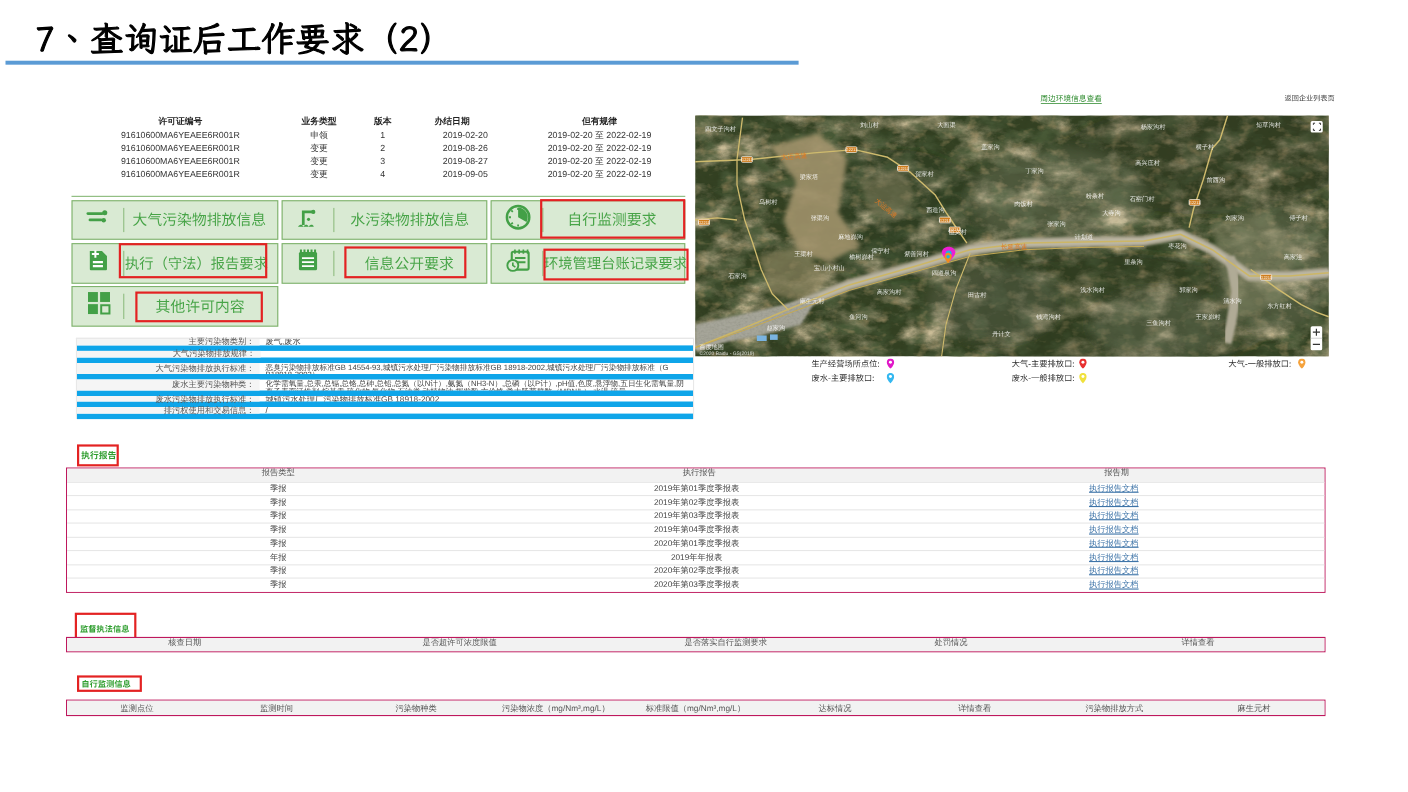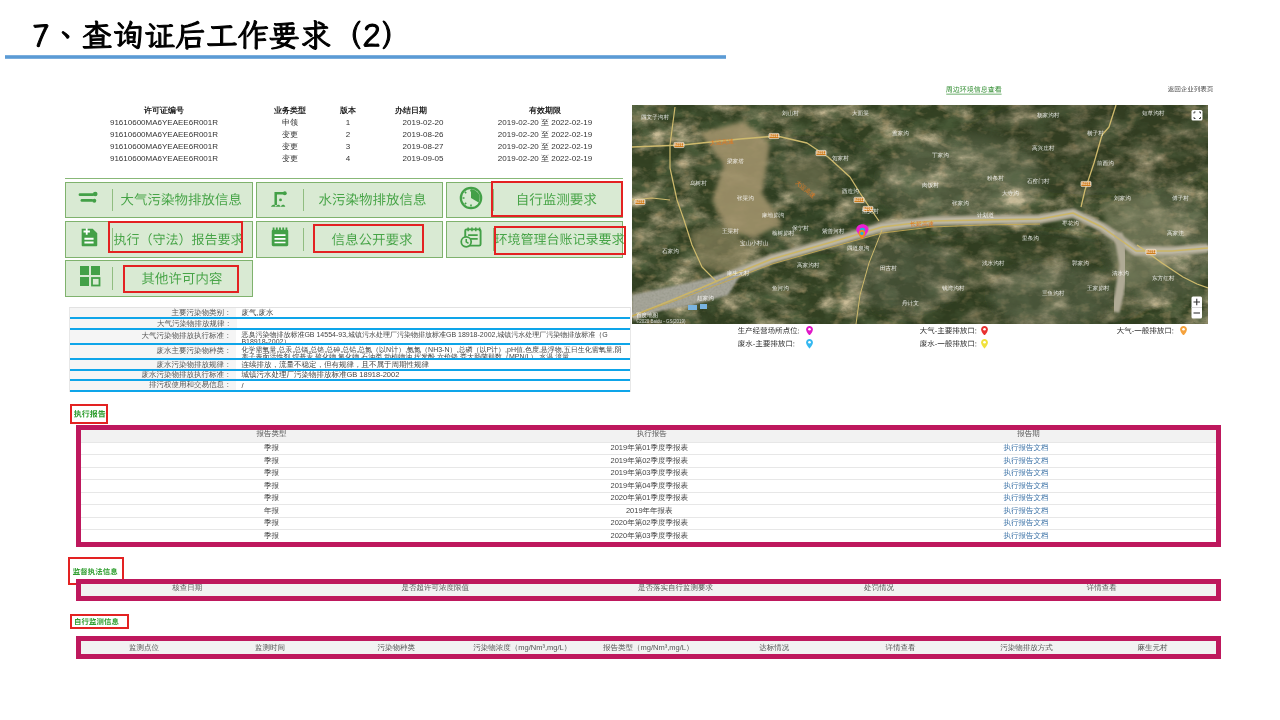--- a/index.html
+++ b/index.html
@@ -3,43 +3,43 @@
 *{margin:0;padding:0;box-sizing:border-box}
 html,body{width:1280px;height:720px;background:#fff;overflow:hidden;font-family:"Liberation Sans",sans-serif}
 .abs{position:absolute}
 .pcol{position:absolute;top:104.5px;font-size:8px;line-height:12.2px;color:#333;text-align:center;white-space:nowrap}
 .pcol b{color:#222;font-weight:bold}
 .gbtn{position:absolute;background:#d9ead3;border:1px solid #7fb26d}
 .gbtn .ic{position:absolute;left:12px;top:50%;transform:translateY(-50%)}
 .gbtn .dv{position:absolute;left:46px;top:6px;bottom:6px;width:1px;background:#90bd80}
 .rbox{position:absolute;border:2.5px solid #e32222}
 .kv{position:absolute;left:69px;top:307px;width:562px;border-top:1px solid #e2e2e2;border-left:1px solid #e8e8e8;border-right:1px solid #e8e8e8;font-size:7.5px;color:#444}
-.kv .r{display:flex;border-bottom:2px solid #0ea5e9}
+.kv .r{display:flex;border-bottom:5px solid #0ea5e9}
 .kv .k{width:167px;background:#f5f5f5;text-align:right;padding-right:5px;color:#555;display:flex;align-items:center;justify-content:flex-end}
 .kv .v{width:395px;padding-left:5px;display:flex;align-items:center;overflow:hidden;white-space:nowrap}
-.dtab{position:absolute;left:76px;width:1144.5px;font-size:7.5px;color:#444;border:5px solid #be185d}
+.dtab{position:absolute;left:60px;width:1144.5px;font-size:7.5px;color:#444;border:1px solid #be185d}
 .dtab .hrow{display:flex;background:#f2f2f2;color:#555}
 .htop .hrow .c{align-items:flex-start;line-height:7.5px}
 .htop2 .hrow .c{align-items:flex-start;padding-top:0.5px;line-height:7.5px}
 .dtab .drow{display:flex;border-top:1px solid #e7e7e7;background:#fff}
 .dtab .c{display:flex;align-items:center;justify-content:center;white-space:nowrap}
-.lnk{color:#3e74a8;}
+.lnk{color:#3e74a8;text-decoration:underline}
 </style></head>
 <body>
 <svg class="abs" style="left:0;top:0" width="1280" height="720">
 <path d="M39.4 46.1Q39.3 46.6 38.4 46.6Q37.5 46.6 37.3 46.3Q37.1 46.0 37.1 45.6Q37.1 45.2 39.4 39.4Q41.8 33.5 45.3 26.5L36.4 27.3Q36.2 27.3 35.9 27.3Q35.7 27.4 35.3 27.4Q34.9 27.4 34.5 27.0Q34.2 26.6 34.0 26.1Q33.9 25.6 33.9 25.6Q33.9 25.3 34.1 25.3L35.2 25.3L45.2 24.6Q45.6 24.6 45.9 24.5Q46.3 24.4 46.5 24.4H46.6Q47.0 24.4 47.5 24.9Q48.0 25.4 48.0 25.8Q47.9 26.2 47.6 26.8Q47.2 27.3 46.5 28.8Q41.2 39.5 39.4 46.1Z M66.8 37.8Q67.2 38.3 67.6 38.3Q68.1 38.3 68.6 37.7Q69.0 37.2 69.0 36.6Q69.0 36.1 68.7 35.8Q66.5 33.6 64.2 32.2Q63.3 31.6 63.0 31.6Q62.7 31.6 62.5 31.8Q62.2 32.1 62.2 32.4Q62.2 32.7 62.4 32.9Q65.1 35.3 66.8 37.8Z M98.7 26.7 107.2 26.2Q107.5 26.2 107.7 26.1Q107.9 26.0 107.9 25.8Q107.9 25.5 107.6 25.2Q107.3 24.9 106.9 24.7Q106.5 24.5 106.3 24.5Q106.2 24.5 106.0 24.6Q105.5 24.8 104.7 24.8L97.7 25.2V22.1Q97.7 21.7 97.5 21.5Q97.3 21.3 96.6 21.1Q95.9 20.9 95.6 20.9Q95.3 20.9 95.3 21.1Q95.3 21.2 95.4 21.5Q95.8 22.1 95.8 22.8V25.3L87.3 25.8H87.0Q86.3 25.8 85.6 25.7Q85.6 25.7 85.6 25.7Q85.5 25.6 85.5 25.6Q85.4 25.6 85.4 25.8Q85.4 25.8 85.4 26.1Q85.7 26.7 86.1 27.0Q86.4 27.3 86.8 27.3Q87.1 27.4 87.3 27.4Q87.4 27.4 87.6 27.4Q87.8 27.4 88.0 27.4L94.4 27.0Q92.2 29.8 89.7 31.9Q87.2 34.1 84.0 36.1Q83.3 36.5 83.3 36.9Q83.3 37.1 83.7 37.1Q83.8 37.1 84.7 36.7Q85.6 36.3 86.9 35.6Q88.3 34.8 89.8 33.7Q91.4 32.6 93.0 31.2Q94.5 29.7 95.8 28.0V30.6Q95.8 31.2 95.7 31.7Q95.7 32.2 95.6 32.7Q95.6 32.8 95.6 32.9Q95.6 33.2 95.8 33.5Q96.1 33.8 96.5 34.0Q96.9 34.2 97.1 34.2Q97.7 34.2 97.7 33.3V27.7Q99.7 29.7 101.7 31.2Q103.6 32.8 105.3 33.9Q106.9 34.9 108.0 35.5Q109.0 36.1 109.2 36.1Q109.5 36.1 109.8 35.8Q110.2 35.5 110.4 35.2Q110.7 34.9 110.7 34.8Q110.7 34.5 110.2 34.3Q107.1 32.9 104.2 31.0Q101.4 29.1 98.7 26.7ZM85.4 48.3 110.5 47.5Q111.3 47.5 111.3 47.1Q111.3 47.0 111.1 46.6Q110.9 46.3 110.5 46.0Q110.2 45.6 109.8 45.6Q109.7 45.6 109.6 45.7Q109.5 45.7 109.4 45.7Q109.2 45.8 108.9 45.8Q108.6 45.9 108.3 45.9L103.9 46.0L104.1 36.5Q104.1 36.4 104.2 36.2Q104.3 36.1 104.3 35.9Q104.3 35.5 103.9 35.1Q103.4 34.7 102.8 34.7H102.5L91.8 35.3Q90.2 34.6 89.8 34.6Q89.5 34.6 89.5 34.8Q89.5 34.9 89.6 35.1Q89.7 35.2 89.7 35.4Q89.9 35.7 89.9 36.0Q90.0 36.3 90.0 36.9L90.1 46.5L85.0 46.6Q84.7 46.6 84.3 46.6Q83.9 46.6 83.4 46.5Q83.4 46.4 83.3 46.4Q83.3 46.4 83.2 46.4Q83.1 46.4 83.1 46.5Q83.1 46.6 83.1 46.7Q83.5 47.9 84.0 48.1Q84.5 48.3 85.0 48.3ZM102.2 36.4 102.2 38.5 91.8 39.0 91.8 36.9ZM102.2 40.1 102.1 42.2 91.8 42.6 91.8 40.6ZM102.1 43.7 102.1 46.1 91.9 46.4 91.9 44.1Z M120.0 33.1 119.6 43.9Q118.8 44.3 118.3 44.4Q117.7 44.5 117.7 44.6Q117.7 44.8 118.1 45.3Q118.5 45.7 119.0 46.0Q119.5 46.4 119.8 46.3Q120.2 46.3 120.9 45.8Q121.6 45.4 123.2 43.5Q124.8 41.7 125.3 41.1Q125.8 40.5 125.8 40.3Q125.8 40.1 125.4 40.1Q125.1 40.1 123.5 41.4Q121.9 42.6 121.4 43.0L121.8 32.9L122.0 32.7Q122.2 32.5 122.2 32.2Q122.2 31.8 121.7 31.5Q121.3 31.2 121.0 31.2L116.2 31.7Q116.1 31.8 116.0 31.8H115.6Q115.3 31.8 114.6 31.6Q114.4 31.6 114.4 31.9Q114.4 32.3 114.9 32.9Q115.4 33.4 116.2 33.4H116.5Q116.6 33.4 116.8 33.4ZM137.3 46.3Q135.7 45.8 134.3 45.1Q132.9 44.3 132.7 44.3Q132.4 44.3 132.4 44.6Q132.4 45.5 135.9 47.9Q137.2 48.7 137.9 48.7Q138.6 48.7 139.0 48.1Q139.6 47.0 139.9 44.7Q141.0 37.0 141.1 28.0L141.2 27.3Q141.2 27.2 140.9 26.8Q140.6 26.3 139.9 26.3H139.7L130.2 26.9Q130.7 26.1 131.4 24.6Q132.2 23.0 132.2 22.7Q132.2 22.0 130.8 21.3Q130.4 21.1 130.2 21.1Q129.9 21.1 129.9 21.5V21.7Q130.0 21.7 130.0 21.8V22.2Q130.0 22.5 129.3 24.1Q127.8 28.2 124.5 32.9Q124.0 33.5 124.0 33.8Q124.0 34.1 124.2 34.1Q124.7 34.1 126.6 32.1L126.7 32.4Q126.8 32.6 126.9 33.0Q126.9 33.3 126.9 33.6L127.3 41.1V41.8Q127.3 42.2 127.3 42.7Q127.3 43.2 127.4 43.4Q127.6 43.6 128.1 43.8Q128.6 44.0 128.6 44.0Q129.2 44.0 129.2 43.4V43.3L129.1 42.6L134.8 42.4Q135.1 42.3 135.4 42.3Q135.6 42.2 135.6 41.9Q135.6 41.7 134.8 40.8L135.5 33.5Q135.6 33.3 135.6 33.2Q135.6 33.0 135.6 32.9Q135.6 32.4 135.1 32.0Q134.6 31.7 134.1 31.7H134.0L128.8 32.0Q127.5 31.7 127.0 31.6Q128.1 30.4 129.2 28.7L139.1 28.1V28.6Q139.1 30.9 139.0 33.4Q138.7 42.2 137.5 46.1Q137.5 46.3 137.3 46.3ZM133.6 33.4 133.4 36.2 128.8 36.4 128.7 33.6ZM133.3 37.7 133.1 40.8 129.0 41.0 128.9 37.9ZM121.7 27.9Q122.2 28.6 122.6 28.6Q122.9 28.6 123.3 28.2Q123.8 27.8 123.8 27.5Q123.8 27.3 123.3 26.7Q122.9 26.2 122.2 25.5Q121.6 24.7 120.9 24.1Q120.2 23.4 119.6 22.9Q119.1 22.5 118.8 22.5Q118.5 22.5 118.2 22.9Q118.0 23.2 118.0 23.4Q118.0 23.6 118.3 24.0Q120.1 25.7 121.7 27.9Z M151.2 34.0 150.9 44.9Q150.1 45.2 149.5 45.3Q148.9 45.4 148.9 45.6Q149.0 45.8 149.4 46.2Q149.7 46.6 150.2 47.0Q150.7 47.3 151.1 47.3Q151.4 47.2 152.1 46.8Q152.8 46.3 154.4 44.4Q156.0 42.6 156.5 42.0Q157.0 41.4 157.0 41.2Q157.0 41.0 156.7 41.0Q156.3 41.1 154.8 42.3Q153.2 43.6 152.6 43.9L153.0 33.8L153.2 33.6Q153.4 33.4 153.4 33.1Q153.4 32.8 153.0 32.4Q152.5 32.1 152.2 32.1L147.4 32.7Q147.3 32.7 147.2 32.7H146.8Q146.5 32.7 145.8 32.6Q145.6 32.6 145.6 32.9Q145.6 33.2 146.1 33.8Q146.6 34.4 147.4 34.4H147.7Q147.8 34.4 148.0 34.4ZM156.2 47.0Q156.4 47.3 157.3 47.3L158.3 47.3L173.7 46.8Q174.0 46.8 174.2 46.7Q174.4 46.6 174.4 46.4Q174.4 45.8 173.3 45.1Q172.9 44.8 172.7 44.8Q172.5 44.8 172.1 44.9Q171.7 45.1 170.6 45.1L166.1 45.2L166.1 36.2L171.1 35.9Q171.9 35.8 171.9 35.5Q171.9 35.3 171.2 34.6Q170.5 33.9 170.1 33.9Q169.0 34.3 168.3 34.3L166.1 34.4L166.2 26.7L171.9 26.4Q172.3 26.4 172.5 26.3Q172.7 26.2 172.7 26.0Q172.7 25.7 172.4 25.4Q172.0 25.0 171.6 24.8Q171.2 24.5 170.9 24.5Q170.7 24.5 170.2 24.6Q169.7 24.8 168.9 24.9L159.1 25.4H158.9Q158.1 25.4 157.7 25.3Q157.3 25.2 157.1 25.2Q157.0 25.2 157.0 25.3Q157.0 25.5 157.0 25.6Q157.7 27.0 158.8 27.1H159.0Q159.6 27.1 160.2 27.1L164.3 26.9L164.1 45.3L160.9 45.4L160.8 33.8Q160.8 33.4 160.6 33.2Q160.4 33.0 159.7 32.8Q159.0 32.5 158.6 32.5Q158.2 32.5 158.2 32.6Q158.2 32.8 158.3 33.0Q158.8 33.6 158.8 34.4L158.9 45.5L157.5 45.5H157.3Q156.5 45.5 156.0 45.4Q155.6 45.2 155.4 45.2Q155.3 45.2 155.3 45.5Q155.5 46.2 156.2 47.0ZM152.9 28.8Q153.5 29.6 153.8 29.6Q154.1 29.6 154.6 29.2Q155.0 28.8 155.0 28.5Q155.0 28.2 154.6 27.7Q154.1 27.1 153.5 26.4Q152.8 25.7 152.1 25.0Q151.4 24.3 150.9 23.9Q150.3 23.4 150.0 23.4Q149.7 23.4 149.5 23.8Q149.2 24.2 149.2 24.4Q149.2 24.6 149.6 24.9Q151.3 26.6 152.9 28.8Z M198.0 39.0 197.2 45.3 187.8 45.6 187.4 39.6ZM187.9 47.4 199.0 47.0Q199.4 47.0 199.7 47.0Q200.0 46.9 200.0 46.7Q200.0 46.5 199.8 46.2Q199.6 45.8 199.2 45.3L200.1 39.1Q200.1 38.9 200.2 38.8Q200.4 38.6 200.4 38.4Q200.4 38.1 200.0 37.7Q199.6 37.2 198.8 37.2H198.4L187.3 37.8Q186.5 37.5 186.0 37.3Q185.4 37.2 185.2 37.2Q184.8 37.2 184.8 37.4Q184.8 37.6 185.0 38.0Q185.2 38.3 185.3 38.8Q185.3 39.2 185.4 39.7L185.8 45.8Q185.9 46.1 185.9 46.3Q185.9 46.5 185.9 46.7Q185.9 46.9 185.9 47.2Q185.9 47.5 185.8 47.7Q185.8 47.8 185.8 47.8Q185.8 47.9 185.8 48.0Q185.8 48.5 186.2 48.8Q186.5 49.1 186.9 49.2Q187.3 49.3 187.4 49.3Q188.0 49.3 188.0 48.6V48.5ZM183.7 33.1 203.0 32.1Q203.4 32.1 203.6 32.0Q203.8 31.9 203.8 31.7Q203.8 31.4 203.5 31.0Q203.1 30.6 202.7 30.3Q202.3 30.0 202.1 30.0Q202.0 30.0 201.9 30.1Q201.5 30.2 201.2 30.3Q200.8 30.3 200.5 30.4L183.8 31.3Q183.9 30.3 183.9 29.3Q183.9 28.4 183.9 27.4Q187.5 27.0 191.2 25.9Q195.0 24.9 198.5 23.5Q199.0 23.2 199.0 22.9Q199.0 22.5 198.6 22.1Q198.3 21.7 198.0 21.5Q197.6 21.2 197.4 21.2Q197.2 21.2 197.1 21.3Q196.5 21.8 195.2 22.5Q193.8 23.1 191.9 23.8Q190.1 24.4 188.0 25.0Q185.9 25.5 184.0 25.9Q183.1 25.5 182.6 25.3Q182.0 25.1 181.8 25.1Q181.4 25.1 181.4 25.4Q181.4 25.7 181.6 26.1Q181.8 26.7 181.8 27.7Q181.8 29.1 181.7 30.7Q181.7 32.3 181.6 33.9Q181.5 35.4 181.3 36.8Q181.0 38.5 180.4 40.3Q179.7 42.2 178.7 43.9Q177.8 45.6 176.7 47.0Q176.2 47.6 176.2 48.0Q176.2 48.2 176.4 48.2Q176.7 48.2 177.7 47.4Q178.6 46.5 179.8 45.0Q180.9 43.5 181.9 41.4Q182.9 39.3 183.3 36.9Q183.4 36.0 183.6 35.0Q183.7 34.1 183.7 33.1Z M210.7 45.7 235.6 44.9Q235.9 44.8 236.1 44.7Q236.4 44.6 236.4 44.4Q236.4 44.1 236.0 43.6Q235.6 43.2 235.2 43.0Q234.7 42.7 234.4 42.7Q234.3 42.7 234.3 42.7Q234.2 42.7 234.1 42.7Q233.4 42.9 232.5 43.0L222.7 43.3L222.8 28.1L231.3 27.6Q231.6 27.6 231.9 27.5Q232.1 27.4 232.1 27.1Q232.1 26.9 231.7 26.5Q231.4 26.1 230.9 25.8Q230.5 25.5 230.2 25.5Q230.1 25.5 230.0 25.5Q229.9 25.6 229.8 25.6Q229.5 25.7 229.0 25.7Q228.6 25.8 228.2 25.8L213.8 26.8Q213.6 26.8 213.5 26.8Q213.3 26.8 213.1 26.8Q212.5 26.8 211.8 26.6Q211.7 26.6 211.6 26.6Q211.4 26.6 211.4 26.8Q211.4 26.9 211.6 27.3Q211.7 27.8 212.2 28.2Q212.6 28.7 213.5 28.7Q213.7 28.7 214.0 28.7Q214.2 28.7 214.5 28.6L220.6 28.3L220.5 43.4L210.1 43.8Q209.9 43.8 209.7 43.8Q209.5 43.8 209.4 43.8Q208.7 43.8 208.0 43.7Q207.9 43.6 207.8 43.6Q207.6 43.6 207.6 43.8Q207.6 44.0 207.8 44.5Q208.0 45.0 208.6 45.5Q208.9 45.8 209.7 45.8Q209.9 45.8 210.2 45.8Q210.4 45.7 210.7 45.7Z M244.0 32.5 243.9 45.4Q243.9 45.8 243.9 46.2Q243.8 46.6 243.8 47.1Q243.7 47.2 243.7 47.4Q243.7 48.0 244.1 48.3Q244.5 48.6 244.9 48.7L245.3 48.8Q245.9 48.8 245.9 48.0L245.8 29.8Q246.8 28.2 247.6 26.8Q248.4 25.3 248.9 24.2Q249.3 23.2 249.3 23.0Q249.3 22.6 248.9 22.3Q248.5 21.9 248.0 21.7Q247.5 21.4 247.2 21.4Q246.8 21.4 246.8 21.8Q246.8 22.0 246.8 22.1Q246.9 22.2 246.9 22.3Q246.9 22.4 246.9 22.5Q246.9 23.1 246.3 24.6Q245.7 26.1 244.6 28.2Q243.5 30.2 242.0 32.5Q240.5 34.7 238.8 36.8Q238.4 37.3 238.4 37.6Q238.4 37.8 238.6 37.8Q238.9 37.8 239.7 37.2Q240.5 36.5 241.7 35.3Q242.8 34.1 244.0 32.5ZM257.3 40.8 265.3 40.4Q265.9 40.4 265.9 40.0Q265.9 39.9 265.7 39.5Q265.4 39.1 265.0 38.8Q264.7 38.4 264.3 38.4Q264.2 38.4 264.0 38.5Q263.7 38.6 263.4 38.7Q263.1 38.7 262.7 38.8L257.3 39.1L257.2 34.9L264.5 34.5Q265.2 34.4 265.2 34.1Q265.2 33.9 264.9 33.5Q264.6 33.2 264.2 32.9Q263.8 32.6 263.5 32.6Q263.4 32.6 263.3 32.6Q263.3 32.6 263.2 32.6Q262.6 32.9 262.0 32.9L257.2 33.2V29.1L267.0 28.4Q267.3 28.4 267.5 28.3Q267.7 28.2 267.7 28.0Q267.7 27.8 267.4 27.4Q267.1 27.1 266.7 26.8Q266.3 26.4 266.0 26.4Q265.9 26.4 265.7 26.5Q265.1 26.7 264.5 26.8L254.5 27.5Q254.7 27.0 255.1 26.2Q255.5 25.4 255.8 24.5Q256.2 23.7 256.5 23.0Q256.7 22.3 256.7 22.1Q256.7 21.7 256.3 21.4Q255.8 21.1 255.3 20.8Q254.8 20.6 254.5 20.6Q254.2 20.6 254.2 21.0Q254.2 21.0 254.2 21.1Q254.2 21.1 254.2 21.2Q254.2 21.3 254.2 21.4Q254.2 21.5 254.2 21.6Q254.2 22.2 253.8 23.6Q253.3 25.1 252.4 27.1Q251.6 29.0 250.3 31.3Q249.1 33.5 247.5 35.7Q247.2 36.1 247.2 36.4Q247.2 36.6 247.3 36.6Q247.6 36.6 248.5 35.8Q249.4 35.0 250.7 33.4Q252.1 31.8 253.5 29.3L255.3 29.2L255.2 45.7Q255.2 46.2 255.2 46.7Q255.1 47.1 255.1 47.6Q255.1 47.7 255.1 47.7Q255.0 47.8 255.0 47.9Q255.0 48.3 255.4 48.6Q255.7 49.0 256.1 49.1Q256.5 49.2 256.7 49.2Q257.3 49.2 257.3 48.6Z M281.2 39.5 288.2 39.2Q287.4 40.5 286.5 41.6Q285.5 42.6 284.5 43.5Q283.2 43.0 281.8 42.7Q280.5 42.3 279.3 42.0Q279.8 41.4 280.2 40.8Q280.7 40.2 281.2 39.5ZM280.4 29.6 280.6 33.2 276.8 33.4 276.3 29.8ZM285.9 29.3 285.7 32.9 282.3 33.1 282.1 29.5ZM292.3 28.9 291.6 32.6 287.5 32.9 287.7 29.2ZM286.2 24.8 286.1 27.6 282.0 27.9 281.8 25.0ZM290.6 39.1 297.8 38.7Q298.5 38.7 298.5 38.3Q298.5 38.1 298.2 37.8Q297.9 37.4 297.5 37.2Q297.1 36.9 296.7 36.9Q296.5 36.9 296.5 36.9Q296.2 37.1 295.7 37.1Q295.2 37.2 294.9 37.2L282.6 37.8Q283.1 37.2 283.3 36.7Q283.5 36.3 283.5 36.2Q283.5 35.9 283.2 35.6Q282.8 35.3 282.4 35.1Q282.0 34.8 281.7 34.7L293.4 34.2Q293.7 34.1 294.0 34.1Q294.2 34.0 294.2 33.8Q294.2 33.7 294.0 33.4Q293.9 33.1 293.5 32.7L294.3 28.8Q294.3 28.6 294.4 28.5Q294.5 28.4 294.5 28.2Q294.5 27.8 294.0 27.5Q293.5 27.3 293.1 27.3H293.0L287.9 27.5L288.1 24.6L293.1 24.3Q294.0 24.3 294.0 23.9Q294.0 23.6 293.7 23.3Q293.3 23.0 292.9 22.8Q292.5 22.6 292.2 22.6Q292.0 22.6 291.9 22.6Q291.6 22.7 291.3 22.7Q291.0 22.8 290.7 22.8L276.4 23.7H276.0Q275.7 23.7 275.4 23.6Q275.1 23.6 274.8 23.6Q274.7 23.5 274.6 23.5Q274.4 23.5 274.4 23.7Q274.4 24.0 274.7 24.4Q274.9 24.8 275.3 25.1Q275.4 25.3 275.6 25.3Q275.8 25.4 276.1 25.4Q276.3 25.4 276.5 25.3Q276.7 25.3 276.9 25.3L280.0 25.1L280.2 28.0L276.2 28.2Q274.5 27.7 274.0 27.7Q273.8 27.7 273.8 27.8Q273.8 28.0 274.0 28.4Q274.2 28.9 274.4 29.7Q274.6 30.6 274.8 31.5Q275.0 32.4 275.0 33.2Q275.1 33.9 275.1 34.1Q275.1 34.3 275.1 34.4Q275.1 34.5 275.1 34.7V34.8Q275.1 35.3 275.5 35.6Q275.8 35.8 276.2 35.9Q276.5 36.0 276.6 36.0Q276.9 36.0 277.0 35.8Q277.1 35.6 277.1 35.4V35.3L277.1 35.0L281.4 34.8Q281.3 34.8 281.3 35.0Q281.3 35.2 281.3 35.3Q281.3 35.3 281.3 35.4Q281.3 35.5 281.3 35.5Q281.3 35.9 281.1 36.4Q280.8 37.0 280.3 37.9L272.1 38.3H271.8Q271.5 38.3 271.1 38.2Q270.7 38.2 270.4 38.1Q270.2 38.1 270.2 38.0Q270.1 38.0 270.0 38.0Q269.9 38.0 269.9 38.2Q269.9 38.3 270.0 38.5Q270.1 38.8 270.3 39.1Q270.5 39.4 270.7 39.6Q271.0 39.9 271.7 39.9Q271.9 39.9 272.0 39.9Q272.2 39.9 272.4 39.9L278.9 39.6Q278.2 40.5 277.5 41.2Q277.0 41.7 277.0 42.2Q277.0 42.4 277.1 42.5Q277.2 43.0 277.4 43.2Q277.7 43.4 278.0 43.4Q278.3 43.4 278.6 43.5Q279.6 43.8 280.6 44.1Q281.7 44.4 282.7 44.7Q280.6 45.9 277.9 46.7Q275.3 47.5 272.3 48.1Q271.9 48.2 271.7 48.3Q271.5 48.5 271.5 48.6Q271.5 49.0 272.1 49.0H272.4Q276.1 48.6 279.2 47.8Q282.3 47.0 284.8 45.4Q286.9 46.1 289.0 46.9Q291.1 47.8 293.3 48.8Q293.5 48.9 293.6 49.0Q293.8 49.0 293.9 49.0Q294.2 49.0 294.4 48.7Q294.6 48.4 294.7 48.1Q294.9 47.7 294.9 47.5Q294.9 47.2 294.1 46.9Q290.1 45.3 286.6 44.1Q287.7 43.1 288.7 41.9Q289.7 40.6 290.6 39.1Z M313.4 38.3Q313.9 37.8 313.9 37.5Q313.9 37.3 313.6 37.3Q313.3 37.3 312.8 37.6Q310.7 39.2 308.5 40.7Q306.2 42.2 304.1 43.4Q303.8 43.6 303.5 43.7Q303.2 43.8 302.9 43.8Q302.4 43.9 302.4 44.1Q302.4 44.1 302.7 44.5Q303.0 44.9 303.4 45.3Q303.9 45.6 304.3 45.6Q304.7 45.6 305.6 45.0Q306.6 44.3 307.9 43.2Q309.3 42.1 310.7 40.8Q312.1 39.5 313.4 38.3ZM311.2 36.7Q311.5 36.7 311.8 36.4Q312.0 36.2 312.2 35.8Q312.3 35.5 312.3 35.4Q312.3 35.2 311.8 34.7Q311.3 34.2 310.6 33.6Q309.8 33.0 309.0 32.4Q308.2 31.8 307.6 31.4Q307.0 31.1 306.9 31.1Q306.6 31.1 306.2 31.5Q305.9 31.9 305.9 32.2Q305.9 32.4 306.3 32.7Q307.3 33.4 308.4 34.4Q309.5 35.3 310.5 36.3Q310.9 36.7 311.2 36.7ZM322.8 25.9Q323.1 26.2 323.3 26.2Q323.5 26.2 323.8 25.9Q324.0 25.7 324.2 25.4Q324.3 25.1 324.3 25.0Q324.3 24.6 323.8 24.3Q322.6 23.6 321.6 23.0Q320.5 22.4 319.7 22.1Q319.0 21.7 318.9 21.7Q318.6 21.7 318.3 22.1Q318.0 22.4 318.0 22.7Q318.0 23.0 318.5 23.2Q319.5 23.7 320.6 24.4Q321.8 25.1 322.8 25.9ZM314.6 29.1 314.6 46.9Q313.7 46.7 312.5 46.3Q311.3 45.8 310.2 45.2Q309.8 45.0 309.6 45.0Q309.3 45.0 309.3 45.3Q309.3 45.5 309.8 45.9Q310.2 46.4 311.0 47.0Q311.7 47.6 312.6 48.2Q313.4 48.7 314.1 49.1Q314.8 49.4 315.2 49.4Q315.6 49.4 316.1 49.0Q316.5 48.7 316.6 48.4Q316.7 48.1 316.7 47.7Q316.7 47.5 316.7 47.2Q316.7 46.9 316.7 46.6L316.7 36.5Q319.0 39.7 321.8 41.9Q324.5 44.2 327.9 46.2Q328.0 46.3 328.2 46.4Q328.3 46.4 328.5 46.4Q328.7 46.4 329.0 46.3Q329.2 46.1 329.6 45.8Q330.1 45.3 330.1 45.1Q330.1 44.9 329.6 44.6Q326.5 43.1 324.0 41.4Q321.5 39.7 319.4 37.3Q320.3 36.6 321.3 35.8Q322.3 34.9 323.2 34.1Q324.1 33.3 324.6 32.6Q325.2 32.0 325.2 31.8Q325.2 31.5 324.9 31.1Q324.5 30.7 324.1 30.3Q323.7 30.0 323.5 30.0Q323.3 30.0 323.2 30.5Q323.1 31.2 322.3 32.1Q321.5 33.1 320.5 34.1Q319.4 35.1 318.3 36.0Q317.5 35.0 316.7 33.8V29.0L327.0 28.3Q327.3 28.3 327.6 28.2Q327.8 28.1 327.8 27.9Q327.8 27.6 327.5 27.2Q327.1 26.8 326.7 26.6Q326.2 26.3 326.0 26.3Q325.9 26.3 325.9 26.3Q325.8 26.3 325.7 26.4Q325.4 26.5 325.2 26.6Q324.9 26.6 324.5 26.6L316.7 27.2V21.8Q316.7 21.5 316.5 21.3Q316.3 21.1 315.6 20.8Q314.7 20.6 314.4 20.6Q314.1 20.6 314.1 20.7Q314.1 20.8 314.3 21.2Q314.7 21.8 314.7 22.6V27.3L305.7 27.9H305.3Q305.0 27.9 304.6 27.9Q304.3 27.8 303.9 27.8Q303.9 27.8 303.9 27.8Q303.8 27.7 303.8 27.7Q303.6 27.7 303.6 27.9Q303.6 28.0 303.6 28.1Q303.9 28.9 304.3 29.2Q304.7 29.5 305.0 29.6Q305.3 29.7 305.5 29.7Q305.7 29.7 306.0 29.7Q306.2 29.6 306.4 29.6Z M360.1 48.3Q360.1 48.2 359.9 48.0Q357.0 44.4 355.9 39.4Q355.4 37.1 355.4 34.8Q355.4 32.6 355.9 30.3Q357.0 25.2 359.9 21.7Q360.1 21.5 360.1 21.4Q360.1 20.9 359.5 20.9Q359.2 20.9 358.5 21.6Q357.8 22.3 356.9 23.5Q355.9 24.8 355.1 26.6Q354.3 28.3 353.7 30.4Q353.1 32.5 353.1 34.8Q353.1 37.2 353.7 39.3Q354.3 41.4 355.1 43.1Q355.9 44.9 356.9 46.2Q357.8 47.4 358.5 48.1Q359.2 48.8 359.5 48.8Q360.1 48.8 360.1 48.3Z M365.3 46.4Q364.7 46.4 364.4 45.9Q364.0 45.4 364.0 45.1Q364.0 44.7 364.2 44.4Q364.3 44.2 364.5 44.0Q364.7 43.8 364.8 43.6Q365.7 42.0 367.6 39.8Q369.6 37.7 371.9 35.8Q374.2 33.9 375.2 32.3Q376.3 30.8 376.3 29.3Q376.3 27.8 375.3 26.9Q374.4 26.1 372.5 26.1Q370.6 26.1 369.3 26.9Q368.1 27.7 367.6 29.1Q367.4 29.4 367.1 29.7Q366.8 29.9 366.4 29.9Q366.0 29.9 365.7 29.4Q365.3 28.8 365.3 28.5Q365.3 28.2 365.7 27.5Q366.2 26.7 367.0 26.0Q369.2 24.1 372.3 24.1Q375.3 24.1 376.9 25.5Q378.6 26.9 378.6 29.1Q378.6 31.2 377.2 33.2Q375.9 35.1 373.5 37.0Q368.9 40.8 366.7 44.3Q368.3 44.1 371.4 44.1L375.9 44.2L378.0 44.1Q378.4 44.1 378.7 44.7Q379.0 45.3 379.0 45.8Q379.0 46.3 378.6 46.3Q378.3 46.3 377.1 46.2Q375.9 46.1 373.7 46.1H369.9Q367.3 46.1 365.4 46.4Z M383.7 48.8Q383.9 48.8 384.7 48.1Q385.4 47.4 386.3 46.2Q387.2 44.9 388.1 43.1Q388.9 41.4 389.5 39.3Q390.0 37.2 390.0 34.8Q390.0 32.5 389.5 30.4Q388.9 28.3 388.1 26.6Q387.2 24.8 386.3 23.5Q385.4 22.3 384.7 21.6Q383.9 20.9 383.7 20.9Q383.1 20.9 383.1 21.4Q383.1 21.5 383.2 21.7Q386.2 25.2 387.2 30.3Q387.7 32.6 387.7 34.8Q387.7 37.1 387.2 39.4Q386.2 44.4 383.2 48.0Q383.1 48.2 383.1 48.3Q383.1 48.8 383.7 48.8Z" fill="#000" stroke="#000" stroke-width="1.05"></path>
 <rect x="5" y="55.2" width="721" height="3.6" fill="#5b9bd5"></rect>
 </svg>
 
 <div class="pcol" style="left:164px;transform:translateX(-50%)"><b>许可证编号</b><br>91610600MA6YEAEE6R001R<br>91610600MA6YEAEE6R001R<br>91610600MA6YEAEE6R001R<br>91610600MA6YEAEE6R001R</div>
 <div class="pcol" style="left:290px;transform:translateX(-50%)"><b>业务类型</b><br>申领<br>变更<br>变更<br>变更</div>
 <div class="pcol" style="left:348px;transform:translateX(-50%)"><b>版本</b><br>1<br>2<br>3<br>4</div>
 <div class="pcol" style="left:411px;transform:translateX(-50%)"><b>办结日期</b></div>
 <div class="pcol" style="left:423px;top:116.7px;transform:translateX(-50%)">2019-02-20<br>2019-08-26<br>2019-08-27<br>2019-09-05</div>
-<div class="pcol" style="left:545px;transform:translateX(-50%)"><b>有效期限</b><br>2019-02-20 至 2022-02-19<br>2019-02-20 至 2022-02-19<br>2019-02-20 至 2022-02-19<br>2019-02-20 至 2022-02-19</div>
+<div class="pcol" style="left:545px;transform:translateX(-50%)"><b>但有规律</b><br>2019-02-20 至 2022-02-19<br>2019-02-20 至 2022-02-19<br>2019-02-20 至 2022-02-19<br>2019-02-20 至 2022-02-19</div>
 
 <div class="gbtn" style="left:64.5px;top:181.5px;width:188px;height:36px">
     <span class="ic"><svg width="23" height="23" viewBox="0 0 24 24">
         <g fill="none" stroke="#43a047" stroke-width="2.7" stroke-linecap="round">
           <path d="M2 8.5c5 0 9 0 13.5 0"></path>
           <path d="M4 14.5h10.5"></path>
         </g>
         <g fill="#43a047">
           <circle cx="18" cy="7.8" r="2.4"></circle>
           <circle cx="17" cy="14.8" r="2.1"></circle>
@@ -147,26 +147,20 @@
 <div class="r" style="height:11px">
       <div class="k">大气污染物排放规律：</div>
     </div>
 <div class="r" style="height:14.5px">
       <div class="k">大气污染物排放执行标准：</div>
       <div class="v" style="line-height:7px;white-space:normal;font-size:7px;display:block;padding-top:1px"><span>恶臭污染物排放标准GB 14554-93,城镇污水处理厂污染物排放标准GB 18918-2002,城镇污水处理厂污染物排放标准（G<br>B18918-2002）</span></div>
     </div>
 <div class="r" style="height:15.5px">
       <div class="k">废水主要污染物种类：</div>
       <div class="v" style="line-height:7px;white-space:normal;font-size:7px;display:block;padding-top:1px"><span>化学需氧量,总汞,总镉,总铬,总砷,总铅,总氮（以N计）,氨氮（NH3-N）,总磷（以P计）,pH值,色度,悬浮物,五日生化需氧量,阴<br>离子表面活性剂,烷基汞,硫化物,氟化物,石油类,动植物油,挥发酚,六价铬,粪大肠菌群数（MPN/L）,水温,流量</span></div>
-    </div>
-<div class="r" style="height:11px">
-      <div class="k">废水污染物排放规律：</div>
-      <div class="v" style="">
-        <span>连续排放，流量不稳定，但有规律，且不属于周期性规律</span>
-      </div>
     </div>
 <div class="r" style="height:10px">
       <div class="k">废水污染物排放执行标准：</div>
       <div class="v" style="">
         <span>城镇污水处理厂污染物排放标准GB 18918-2002</span>
       </div>
     </div>
 <div class="r" style="height:10.5px">
       <div class="k">排污权使用和交易信息：</div>
       <div class="v" style="">
@@ -267,21 +261,21 @@
         <span style="margin-left:5px">详情查看</span>
       </div>
     </div>
 </div>
 <div class="dtab" style="top:636px">
 <div class="hrow" style="height:13px">
       <div class="c" style="width:127px">监测点位</div>
       <div class="c" style="width:127px">监测时间</div>
       <div class="c" style="width:127px">污染物种类</div>
       <div class="c" style="width:127px">污染物浓度（mg/Nm³,mg/L）</div>
-      <div class="c" style="width:127px">报告类型（mg/Nm³,mg/L）</div>
+      <div class="c" style="width:127px">标准限值（mg/Nm³,mg/L）</div>
       <div class="c" style="width:127px">达标情况</div>
       <div class="c" style="width:127px">详情查看</div>
       <div class="c" style="width:127px">污染物排放方式</div>
       <div class="c" style="width:127px">麻生元村</div>
     </div>
 </div>
 
 <svg class="abs" style="left:632px;top:105px" width="576" height="219" viewBox="0 0 576 219">
 <defs>
 <filter id="terrA" x="0" y="0" width="100%" height="100%">

